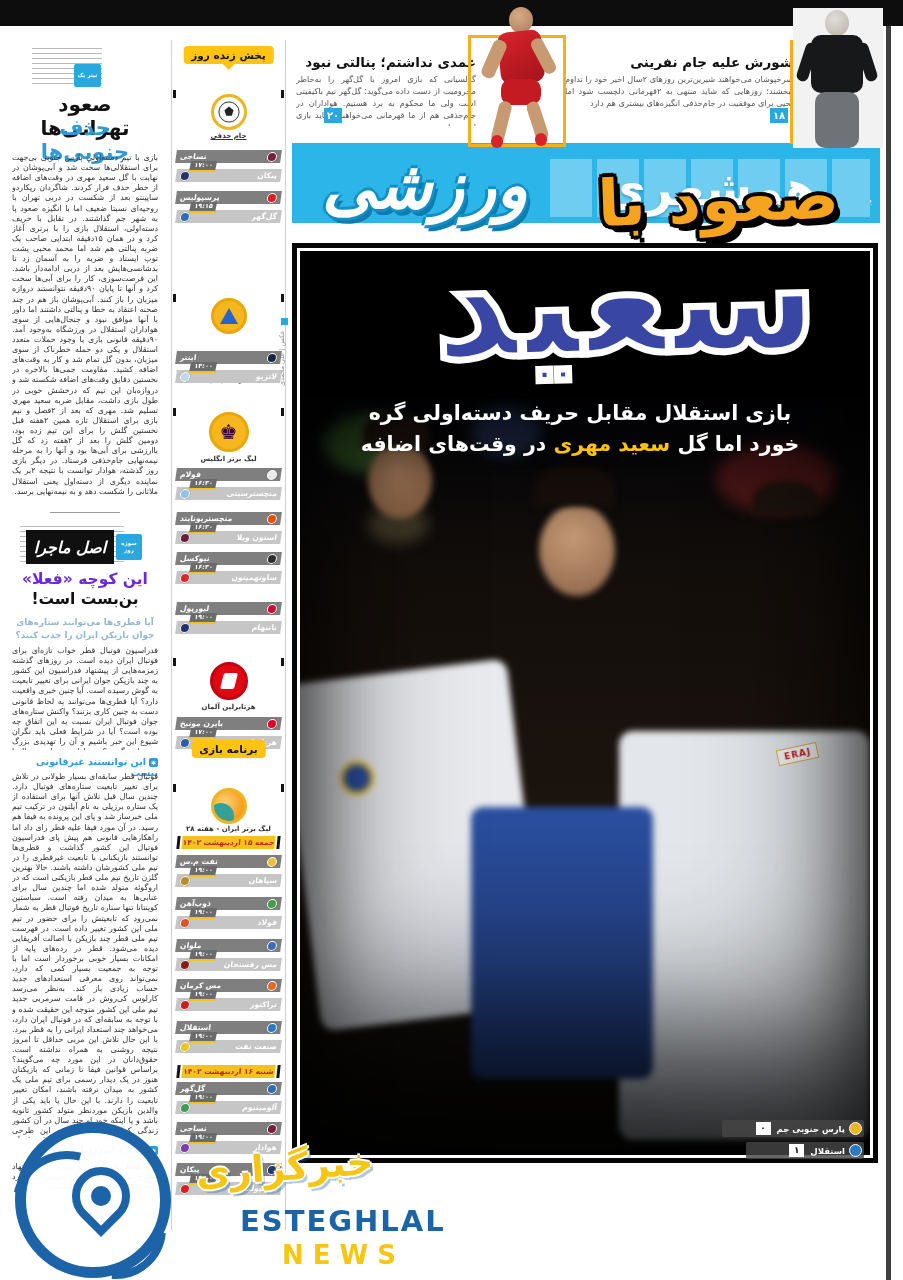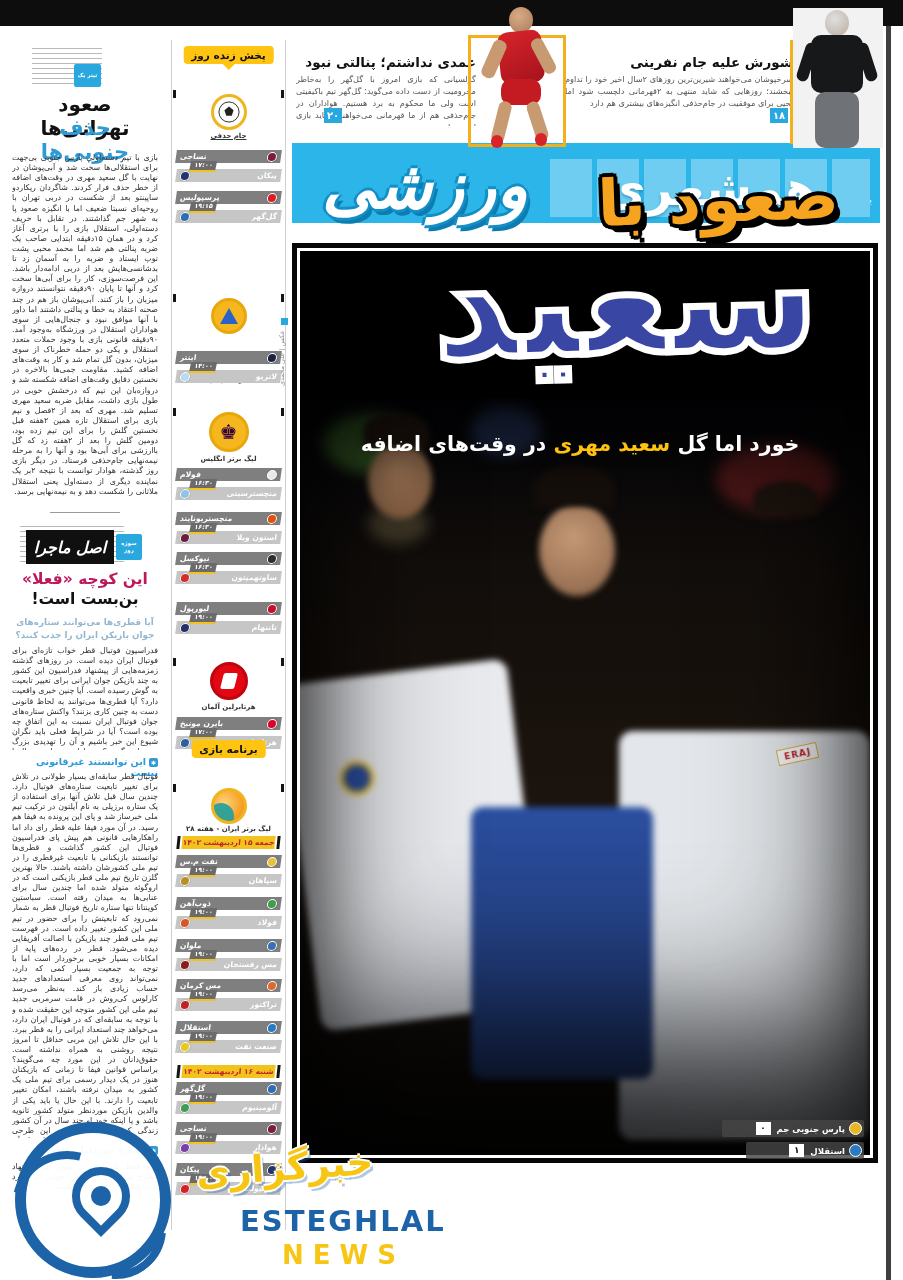--- a/index.html
+++ b/index.html
@@ -196,21 +196,21 @@
       <span class="soft" style="left:7%; top:48%; width:34px; height:34px; border-radius:50%; background:radial-gradient(#2b4fa0 55%, #f2c31d 56%);"></span>
       <span class="soft" style="right:0; top:44%; width:44%; height:54%; background:linear-gradient(200deg,#e3e6ea 60%,#bfc5cf); border-radius:14px;"></span>
       <span class="soft" style="left:30%; top:54%; width:32%; height:36%; background:linear-gradient(180deg,#2b4fa0,#1c3266); border-radius:12px;"></span>
       <span class="soft" style="left:34%; top:42%; width:48%; height:30px; background:linear-gradient(90deg,#c austin89a72,#c89a72,#a87a55); transform:rotate(16deg); border-radius:15px;"></span>
       <span class="soft" style="left:30%; top:52%; width:44%; height:26px; background:linear-gradient(90deg,#b8895f,#96including6c4b,#966c4b); transform:rotate(-22deg); border-radius:13px;"></span>
       <span class="eraj">ERAJ</span>
       <span class="vig"></span>
     </div>
 
     <figcaption class="deck">
-      <br>
+      <span>بازی استقلال مقابل حریف دسته‌اولی گره</span><br>
       <span>خورد اما گل </span><span class="hl">سعید مهری</span><span> در وقت‌های اضافه</span><br>
     </figcaption>
 
     <div class="chip-row" style="top:872px; width:142px;">
       <span class="logo" style="background: rgb(232, 183, 35);"></span>
       <span class="tname">پارس جنوبی جم</span>
       <span class="g">۰</span>
     </div>
     <div class="chip-row" style="top:894px; width:118px;">
       <span class="logo" style="background: rgb(42, 121, 196);"></span>
@@ -227,21 +227,21 @@
     <span class="bluechip" style="left:62px; top:24px; width:27px; height:23px;">تیتر یک</span>
     <h1 class="lh1" style="top:52px; font-size:20px; color:#111;">صعود تهرانی‌ها</h1>
     <h1 class="lh1" style="top:76px; font-size:21px; color:#2e9bd6;">حذف جنوبی‌ها</h1>
     <p class="body-txt" style="top:113px; height:350px;">بازی با تیم دسته‌اولی پارس جنوبی بی‌جهت برای استقلالی‌ها سخت شد و آبی‌پوشان در نهایت با گل سعید مهری در وقت‌های اضافه از خطر حذف فرار کردند. شاگردان ریکاردو ساپینتو بعد از شکست در دربی تهران با روحیه‌ای نسبتا ضعیف اما با انگیزه صعود پا به شهر جم گذاشتند. در تقابل با حریف دسته‌اولی، استقلال بازی را با برتری آغاز کرد و در همان ۱۵دقیقه ابتدایی صاحب یک ضربه پنالتی هم شد اما محمد محبی پشت توپ ایستاد و ضربه را به آسمان زد تا بدشانسی‌هایش بعد از دربی ادامه‌دار باشد. این فرصت‌سوزی، کار را برای آبی‌ها سخت کرد و آنها تا پایان ۹۰دقیقه نتوانستند دروازه میزبان را باز کنند. آبی‌پوشان باز هم در چند صحنه اعتقاد به خطا و پنالتی داشتند اما داور با آنها موافق نبود و جنجال‌هایی از سوی هواداران استقلال در ورزشگاه به‌وجود آمد. ۹۰دقیقه قانونی بازی با وجود حملات متعدد استقلال و یکی دو حمله خطرناک از سوی میزبان، بدون گل تمام شد و کار به وقت‌های اضافه کشید. مقاومت جمی‌ها بالاخره در نخستین دقایق وقت‌های اضافه شکسته شد و دروازه‌بان این تیم که درخشش خوبی در طول بازی داشت، مقابل ضربه سعید مهری تسلیم شد. مهری که بعد از ۲فصل و نیم بازی برای استقلال تازه همین ۲هفته قبل نخستین گلش را برای این تیم زده بود، دومین گلش را بعد از ۲هفته زد که گل باارزشی برای آبی‌ها بود و آنها را به مرحله نیمه‌نهایی جام‌حذفی فرستاد. در دیگر بازی روز گذشته، هوادار توانست با نتیجه ۲بر یک نماینده دیگری از دسته‌اول یعنی استقلال ملاثانی را شکست دهد و به نیمه‌نهایی برسد.</p>
     <span class="sep" style="top:472px;"></span>
 
     <span class="deco-lines" style="left:8px; top:486px; width:104px; height:40px;"></span>
     <span class="asl" style="left:14px; top:490px; width:88px; height:34px;">اصل ماجرا</span>
     <span class="bluechip" style="left:104px; top:494px; width:26px; height:26px;">سوژه روز</span>
 
-    <h2 class="lh1" style="top:530px; font-size:15.5px; color:#be185d;">این کوچه «فعلا»</h2>
+    <h2 class="lh1" style="top:530px; font-size:15.5px; color:#6d28d9;">این کوچه «فعلا»</h2>
     <h2 class="lh1" style="top:550px; font-size:15.5px; color:#111;">بن‌بست است!</h2>
     <p class="sub2" style="top:576px;">آیا قطری‌ها می‌توانند ستاره‌های جوان بازیکن ایران را جذب کنند؟</p>
     <p class="body-txt" style="top:606px; height:104px;">فدراسیون فوتبال قطر خواب تازه‌ای برای فوتبال ایران دیده است. در روزهای گذشته زمزمه‌هایی از پیشنهاد فدراسیون این کشور به چند بازیکن جوان ایرانی برای تغییر تابعیت به گوش رسیده است. آیا چنین خبری واقعیت دارد؟ آیا قطری‌ها می‌توانند به لحاظ قانونی دست به چنین کاری بزنند؟ واکنش ستاره‌های جوان فوتبال ایران نسبت به این اتفاق چه بوده است؟ آیا در شرایط فعلی باید نگران شیوع این خبر باشیم و آن را تهدیدی بزرگ در نظر بگیریم؟ در ادامه به این سوال‌ها پاسخ خواهیم داد.</p>
 
     <h3 class="subhead" style="top:716px;"><span class="bullet">✱</span><span>این توانستند غیرقانونی نیست</span></h3>
     <p class="body-txt" style="top:732px; height:366px;">فوتبال قطر سابقه‌ای بسیار طولانی در تلاش برای تغییر تابعیت ستاره‌های فوتبال دارد. چندین سال قبل تلاش آنها برای استفاده از یک ستاره برزیلی به نام آیلتون در ترکیب تیم ملی خبرساز شد و پای این پرونده به فیفا هم رسید. در آن مورد فیفا علیه قطر رای داد اما راهکارهایی قانونی هم پیش پای فدراسیون فوتبال این کشور گذاشت و قطری‌ها توانستند بازیکنانی با تابعیت غیرقطری را در تیم ملی کشورشان داشته باشند. حالا بهترین گلزن تاریخ تیم ملی قطر بازیکنی است که در اروگوئه متولد شده اما چندین سال برای عنابی‌ها به میدان رفته است. سباستین کوینتانا تنها ستاره تاریخ فوتبال قطر به شمار نمی‌رود که تابعیتش را برای حضور در تیم ملی این کشور تغییر داده است. در فهرست تیم ملی قطر چند بازیکن با اصالت آفریقایی دیده می‌شود. قطر در رده‌های پایه از امکانات بسیار خوبی برخوردار است اما با توجه به جمعیت بسیار کمی که دارد، نمی‌تواند روی معرفی استعدادهای جدید حساب زیادی باز کند. به‌نظر می‌رسد کارلوس کی‌روش در قامت سرمربی جدید تیم ملی این کشور متوجه این حقیقت شده و با توجه به سابقه‌ای که در فوتبال ایران دارد، می‌خواهد چند استعداد ایرانی را به قطر ببرد. با این حال تلاش این مربی حداقل تا امروز نتیجه روشنی به همراه نداشته است. حقوق‌دانان در این مورد چه می‌گویند؟ براساس قوانین فیفا تا زمانی که بازیکنان هنوز در یک دیدار رسمی برای تیم ملی یک کشور به میدان نرفته باشند، امکان تغییر تابعیت را دارند. با این حال یا باید یکی از والدین بازیکن موردنظر متولد کشور ثانویه باشد و یا اینکه خود او چند سال در آن کشور زندگی کرده باشد. در نتیجه این طرحی نیست که قطری‌ها همین حالا بتوانند از آن نتیجه بگیرند. این یک پروسه کاملا درازمدت خواهد بود و احتمالا تنها شامل ستاره‌های ایرانی نیز نخواهد شد.</p>
     <h3 class="subhead" style="top:1104px;"><span class="bullet">✱</span><span>ستاره موردنظر کیست؟</span></h3>
     <p class="body-txt" style="top:1122px; height:110px;">فعلا فقط یک اسم در مورد این پیشنهاد مطرح شده است؛ بازیکن جوانی که مورد توجه قطری‌ها قرار گرفته است...</p>
   </aside>
 

